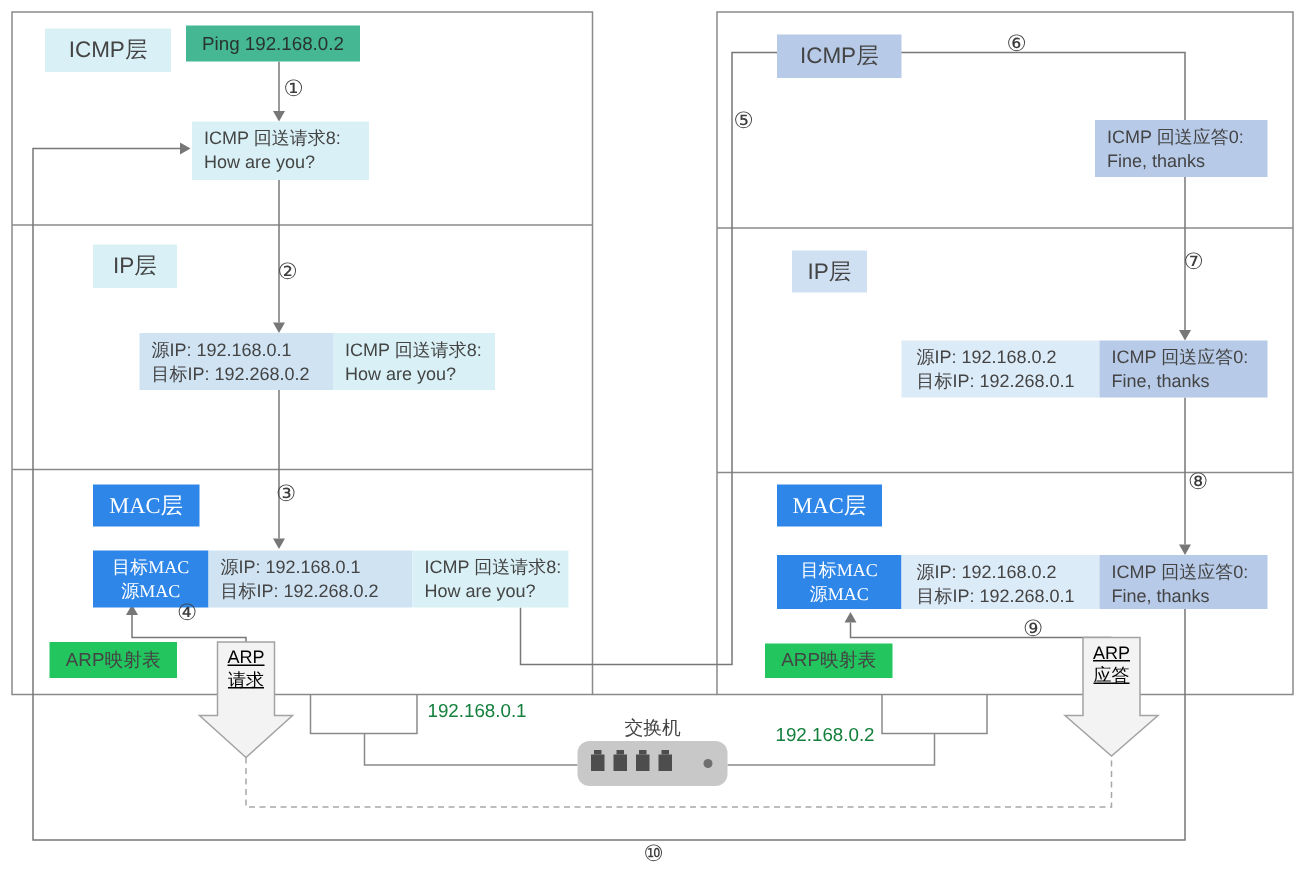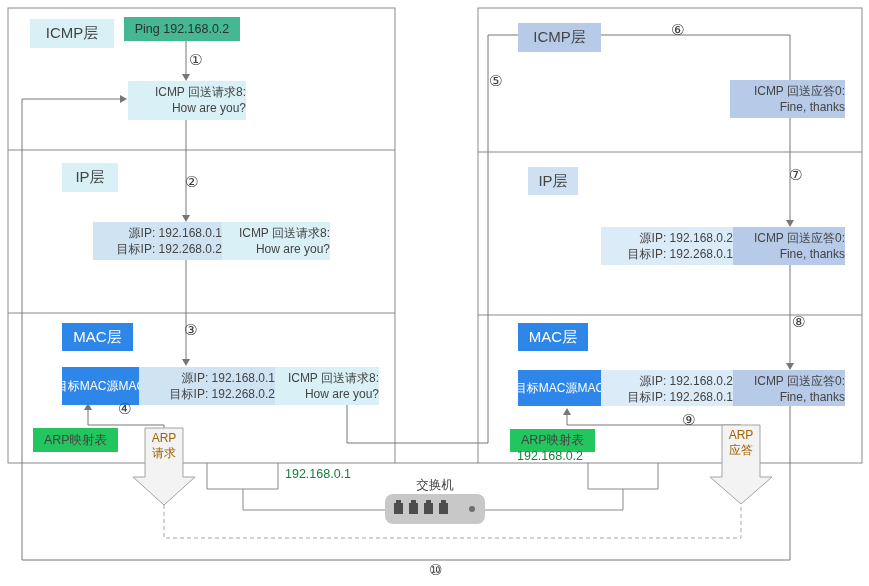--- a/index.html
+++ b/index.html
@@ -2,32 +2,32 @@
 <html><head>
 <meta charset="utf-8">
 <style>
   html,body{margin:0;padding:0;background:#fff;overflow:hidden;}
   .canvas{position:relative;width:702px;height:586px;background:#fff;
           font-family:"Liberation Sans","DejaVu Sans",sans-serif;color:#444;}
   .canvas svg{position:absolute;left:0;top:0;}
   .abs{position:absolute;box-sizing:border-box;}
   .layerlbl{font-size:15px;display:flex;align-items:center;justify-content:center;}
   .box{font-size:12px;line-height:16px;padding:3px 0 0 8px;}
-  .box span{display:block;white-space:nowrap;text-align:right;}
-  .center{display:flex;align-items:center;justify-content:center;padding:0;}
+  .box span{display:block;white-space:nowrap;}
+  .center{display:flex;flex-direction:column;align-items:center;justify-content:center;padding:0;}
   .cyan{background:#d9f1f6;}
   .lblue{background:#cfe3f3;}
   .llblue{background:#dcebf8;}
   .peri{background:#b7cae8;}
-  .bluebox{background:#2e86e8;color:#fff;}
+  .bluebox{background:#2e86e8;color:#fff;font-family:Liberation Serif, serif;}
   .green{background:#45b793;color:#29342e;}
   .graybox{background:#22c55e;}
   .step{position:absolute;font-size:15px;color:#3d3d3d;line-height:16px;}
   .iplabel{position:absolute;font-size:12.5px;color:#15803d;white-space:nowrap;}
-  .arptext{font-size:12px;line-height:15px;color:#a16207;text-align:center;}
+  .arptext{font-size:12px;line-height:15px;color:#000000;text-align:center;text-decoration:underline;}
   .watermark{position:absolute;left:740px;top:551px;font-size:16px;letter-spacing:9px;
              color:#c6c6c6;white-space:nowrap;}
 </style>
 </head>
 <body>
 
 <div class="canvas">
 
   <svg width="869" height="586" viewBox="0 0 869 586">
 
@@ -176,21 +176,21 @@
     <span>Fine, thanks</span>
   </div>
 
   <div class="abs graybox" style="left:510px;top:429px;width:85px;height:23px;font-size:12.5px;display:flex;align-items:center;justify-content:center;">ARP映射表</div>
 
   <div class="abs arptext" style="left:722px;top:428px;width:38px;">
     <span style="display:block">ARP</span>
     <span style="display:block">应答</span>
   </div>
 
-  <div class="iplabel" style="left:517px;top:449px;">192.168.0.2</div>
+  <div class="iplabel" style="left:517px;top:483px;">192.168.0.2</div>
 
   <div class="abs" style="left:405px;top:477px;width:60px;text-align:center;font-size:12.5px;color:#444;">交换机</div>
 
   <span class="step" style="left:189px;top:52px;">①</span>
   <span class="step" style="left:185px;top:174px;">②</span>
   <span class="step" style="left:184px;top:322px;">③</span>
   <span class="step" style="left:118px;top:401px;">④</span>
   <span class="step" style="left:489px;top:73px;">⑤</span>
   <span class="step" style="left:671px;top:22px;">⑥</span>
   <span class="step" style="left:789px;top:167px;">⑦</span>

